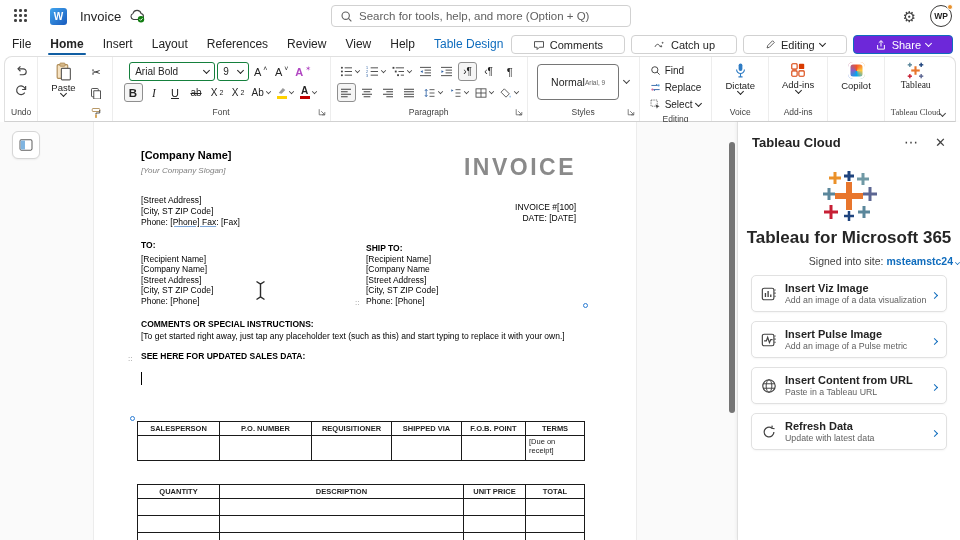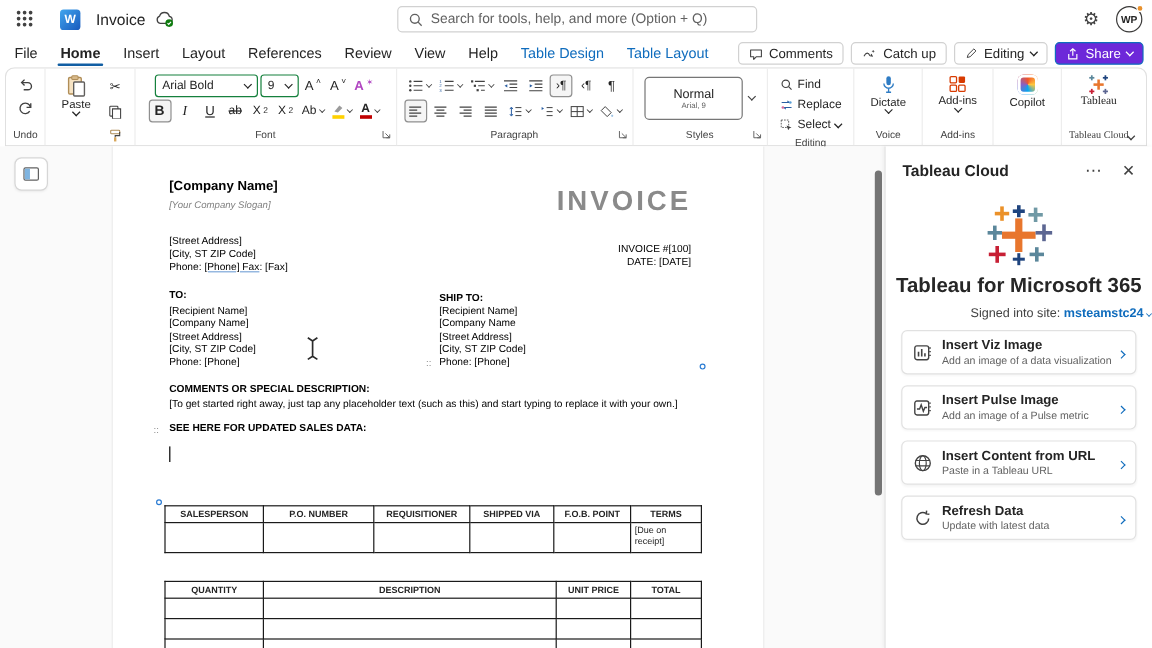--- a/index.html
+++ b/index.html
@@ -21,37 +21,37 @@
   .avatar { position:relative; width:22px; height:22px; border:1.4px solid #3b3a39; border-radius:50%; display:flex; align-items:center; justify-content:center; font-size:8.5px; font-weight:700; color:#242424; cursor:pointer; }
   .avatar .dot { position:absolute; right:-2px; top:-2px; width:6px; height:6px; background:#e8912d; border-radius:50%; border:1px solid #fff; }
 
   
   .menubar { position:absolute; left:0; top:32px; width:960px; height:24px; display:flex; align-items:center; padding-left:12px; gap:19px; font-size:12px; }
   .mtab { height:24px; display:flex; align-items:center; cursor:pointer; color:#242424; position:relative; }
   .mtab.active { font-weight:700; }
   .mtab.active::after { content:""; position:absolute; left:-2px; right:-2px; bottom:1px; height:2.5px; background:#115ea3; border-radius:2px; }
   .mtab.contextual { color:#0f6cbd; }
   .mb-actions { position:absolute; right:7px; top:3px; display:flex; gap:6px; }
-  .mbtn { height:19px; border:1px solid #d1d1d1; border-radius:4px; background:#fff; display:flex; align-items:center; gap:5px; padding:0 8px; font-size:11px; color:#242424; cursor:pointer; }
+  .mbtn { height:19px; border:1px solid #d1d1d1; border-radius:4px; background:#fff; display:flex; align-items:center; gap:5px; padding:0 21px; font-size:11px; color:#242424; cursor:pointer; }
   .mbtn.share { background:#6d28d9; border-color:#0f6cbd; color:#fff; }
   .chev { width:5px; height:5px; border-right:1.2px solid currentColor; border-bottom:1.2px solid currentColor; transform:rotate(45deg); display:inline-block; margin-top:-3px; }
 
   
   .ribbon { position:absolute; left:4px; top:56px; width:952px; height:66px; background:#fff; border:1px solid #e0e0e0; border-bottom:1px solid #d1d1d1; border-radius:8px 8px 0 0; display:flex; align-items:stretch; }
   .rgroup { position:relative; display:flex; flex-direction:column; align-items:center; padding:4px 6px 0; }
   .rgroup + .rgroup { border-left:1px solid #ededed; }
   .rlabel { margin-top:auto; font-size:8.5px; color:#424242; padding:2px 0 4px; }
   .ribrow { display:flex; align-items:center; gap:2px; height:21px; }
   .ribtn { height:19px; min-width:19px; display:flex; align-items:center; justify-content:center; border-radius:3px; font-size:11px; color:#242424; cursor:pointer; gap:2px; padding:0 2px; }
   .ribtn.boxed { border:1px solid #8f8f8f; background:#f5f5f5; }
   .ribtn .chev { transform:rotate(45deg) scale(.75); color:#424242; }
   .bigbtn { display:flex; flex-direction:column; align-items:center; gap:1px; padding:1px 7px; font-size:9.5px; color:#242424; cursor:pointer; }
   .combo { border:1px solid #15803d; border-radius:3px; height:19px; display:flex; align-items:center; justify-content:space-between; font-size:10px; padding:0 5px; cursor:pointer; }
   .launcher { position:absolute; right:4px; bottom:5px; width:8px; height:8px; cursor:pointer; }
-  .stylebox { width:82px; height:36px; border:1px solid #767676; border-radius:4px; display:flex; flex-direction:column; align-items:center; justify-content:center; cursor:pointer; background:#fff; }
+  .stylebox { width:82px; height:36px; border:1px solid #767676; border-radius:4px; display:flex; flex-direction:row; align-items:center; justify-content:center; cursor:pointer; background:#fff; }
   .stylebox .sname { font-size:10.5px; color:#242424; }
   .stylebox .sdet { font-size:6.5px; color:#616161; }
   .smallrow { display:flex; align-items:center; gap:4px; height:15px; font-size:10px; color:#242424; cursor:pointer; align-self:flex-start; }
   .ribcollapse { position:absolute; right:10px; bottom:5px; cursor:pointer; color:#424242; }
   .glyph-b { font-weight:700; font-size:11.5px; }
   .glyph-i { font-style:italic; font-family:"Liberation Serif",serif; font-size:11.5px; }
   .glyph-u { text-decoration:underline; font-size:11px; }
   .glyph-s { text-decoration:line-through; font-size:10px; }
   .subsup { font-size:10px; } .subsup sub,.subsup sup { font-size:7px; }
   .fontcolor { display:flex; flex-direction:column; align-items:center; line-height:1; font-size:10px; }
@@ -531,21 +531,21 @@
     <div class="dtxt b" style="left:272px; top:121px;">SHIP TO:</div>
     <div class="dtxt" style="left:272px; top:132px;">[Recipient Name]</div>
     <div class="dtxt" style="left:272px; top:142px;">[Company Name</div>
     <div class="dtxt" style="left:272px; top:153px;">[Street Address]</div>
     <div class="dtxt" style="left:272px; top:163px;">[City, ST ZIP Code]</div>
     <div class="dtxt" style="left:272px; top:174px;">Phone: [Phone]</div>
 
     <span class="anch" style="left:261px; top:176px;">::</span>
     <span class="presence" style="left:489px; top:181px;"></span>
 
-    <div class="dtxt b" style="left:47px; top:197px;">COMMENTS OR SPECIAL DESCRIPTION:</div>
+    <div class="dtxt b" style="left:47px; top:197px;">COMMENTS OR SPECIAL INSTRUCTIONS:</div>
     <div class="dtxt" style="left:47px; top:209px;">[To get started right away, just tap any placeholder text (such as this) and start typing to replace it with your own.]</div>
 
     <div class="dtxt b" style="left:47px; top:229px;">SEE HERE FOR UPDATED SALES DATA:</div>
     <span class="anch" style="left:34px; top:232px;">::</span>
 
     <div class="caret"></div>
     <span class="presence" style="left:36px; top:294px;"></span>
 
     <svg class="ibeam" width="13" height="21" viewBox="0 0 13 21">
       <path d="M2.5 1.5q4 2.6 4 2.6t4-2.6M2.5 19.5q4-2.6 4-2.6t4 2.6M6.5 3.6v13.8" fill="none" stroke="#2b2b2b" stroke-width="1.4"></path>

